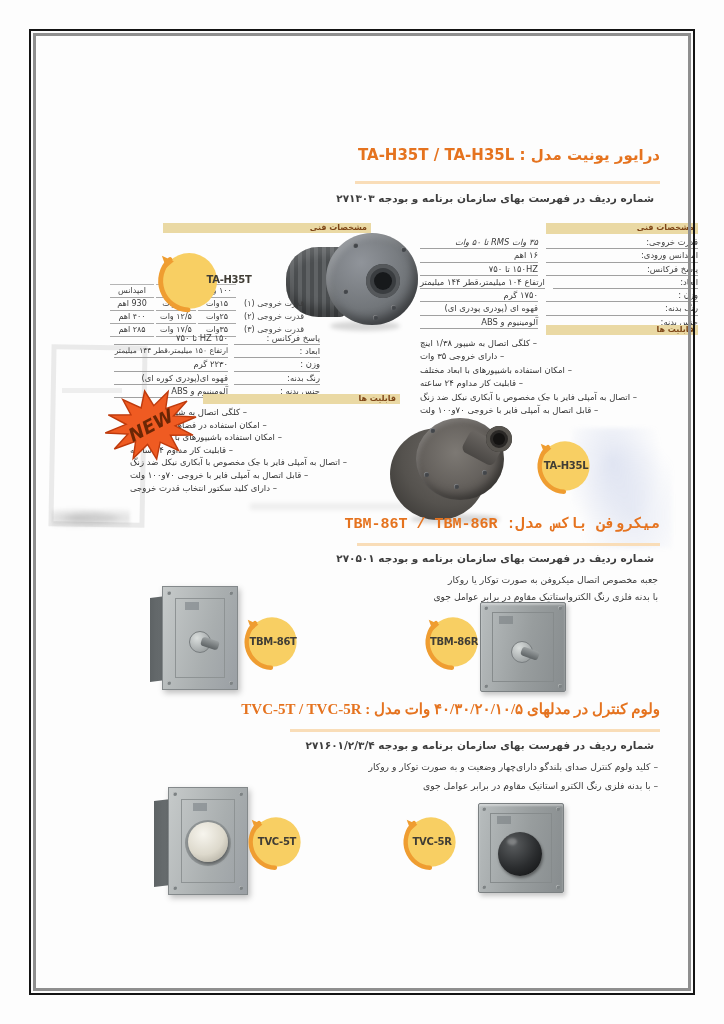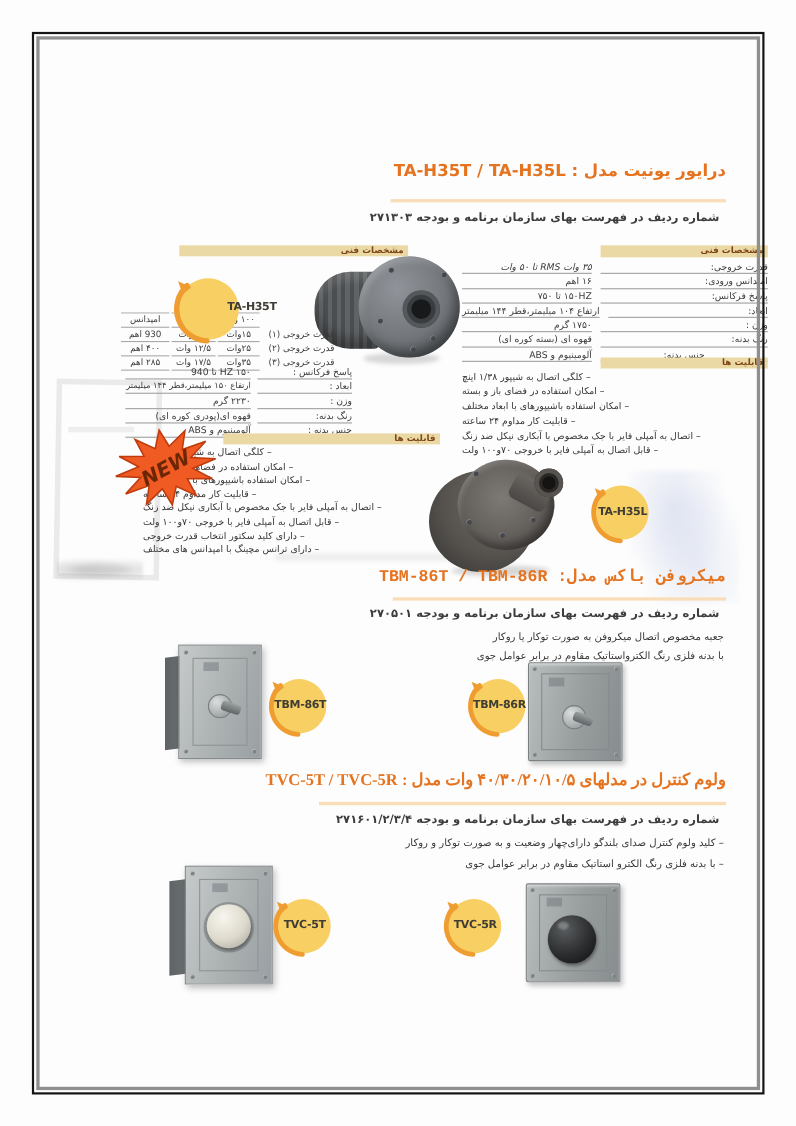--- a/index.html
+++ b/index.html
@@ -92,32 +92,32 @@
     <span class="val" style="flex:1;">ارتفاع ۱۰۴ میلیمتر،قطر ۱۴۴ میلیمتر</span>
   </div>
   <div class="spec-row">
     <span class="lbl" style="width:152px;">وزن :</span>
     <span style="width:8px;"></span>
     <span class="val" style="flex:1;">۱۷۵۰ گرم</span>
   </div>
   <div class="spec-row">
     <span class="lbl" style="width:152px;">رنگ بدنه:</span>
     <span style="width:8px;"></span>
-    <span class="val" style="flex:1;">قهوه ای (بسته کوره ای)</span>
-  </div>
-  <div class="spec-row">
-    <span class="lbl" style="width:152px;text-align:center;">جنس بدنه:</span>
+    <span class="val" style="flex:1;">قهوه ای (پودری پودری ای)</span>
+  </div>
+  <div class="spec-row">
+    <span class="lbl" style="width:152px;">جنس بدنه:</span>
     <span style="width:8px;"></span>
     <span class="val" style="flex:1;">آلومینیوم و ABS</span>
   </div>
 </div>
 <div class="tanbar" style="left:546px;top:325px;width:152px;height:10px;">قابلیت ها</div>
 <div class="features" style="left:420px;top:337px;width:272px;line-height:13.4px;">
   <div>– کلگی اتصال به شیپور ۱/۳۸ اینچ</div>
-  <div>– امکان استفاده در فضای باز و بسته</div>
+  <div>– دارای خروجی ۳۵ وات</div>
   <div>– امکان استفاده باشیپورهای با ابعاد مختلف</div>
   <div>– قابلیت کار مداوم ۲۴ ساعته</div>
   <div>– اتصال به آمپلی فایر با جک مخصوص با آبکاری نیکل ضد زنگ</div>
   <div>– قابل اتصال به آمپلی فایر با خروجی ۷۰و۱۰۰ ولت</div>
 </div>
 
 <div class="tanbar" style="left:163px;top:223px;width:208px;height:10px;">مشخصات فنی</div>
 
 <div class="badge" style="left:152px;top:247px;width:70px;height:70px;">
   <svg width="70" height="70" viewBox="0 0 64 64">
@@ -164,21 +164,21 @@
   <div class="gl">قدرت خروجی (۳)</div>
   <div class="gv">۳۵وات</div>
   <div class="gv">۱۷/۵ وات</div>
   <div class="gv">۲۸۵ اهم</div>
 </div>
 
 <div class="spec-panel" style="left:114px;top:332px;width:206px;">
   <div class="spec-row">
     <span class="lbl" style="width:86px;line-height:12.2px;">پاسخ فرکانس :</span>
     <span style="width:6px;"></span>
-    <span class="val" style="flex:1;line-height:12.2px;">HZ ۱۵۰ تا 940</span>
+    <span class="val" style="flex:1;line-height:12.2px;">HZ ۱۵۰ تا ۷۵۰</span>
   </div>
   <div class="spec-row">
     <span class="lbl" style="width:86px;line-height:12.2px;">ابعاد :</span>
     <span style="width:6px;"></span>
     <span class="val" style="flex:1;line-height:12.2px;font-size:7.6px;">ارتفاع ۱۵۰ میلیمتر،قطر ۱۴۴ میلیمتر</span>
   </div>
   <div class="spec-row">
     <span class="lbl" style="width:86px;line-height:12.2px;">وزن :</span>
     <span style="width:6px;"></span>
     <span class="val" style="flex:1;line-height:12.2px;">۲۲۳۰ گرم</span>
@@ -197,21 +197,20 @@
 
 <div class="tanbar" style="left:203px;top:394px;width:197px;height:10px;">قابلیت ها</div>
 <div class="features" style="left:130px;top:406px;width:270px;line-height:12.6px;">
   <div>– کلگی اتصال به شیپور ۱/۳۸ اینچ</div>
   <div>– امکان استفاده در فضاهای باز و بسته</div>
   <div>– امکان استفاده باشیپورهای با ابعاد مختلف</div>
   <div>– قابلیت کار مداوم ۲۴ ساعته</div>
   <div>– اتصال به آمپلی فایر با جک مخصوص با آبکاری نیکل ضد زنگ</div>
   <div>– قابل اتصال به آمپلی فایر با خروجی ۷۰و۱۰۰ ولت</div>
   <div>– دارای کلید سکتور انتخاب قدرت خروجی</div>
-  <div>– دارای ترانس مچینگ با امپدانس های مختلف</div>
 </div>
 
 <div class="newstar" style="left:103px;top:386px;">
   <svg width="96" height="78" viewBox="0 0 100 80">
     <polygon points="98,40 75.1,45.2 91.6,58 68.4,54.1 74,71.2 56.7,59.3 50,76 43.3,59.3 26,71.2 31.6,54.1 8.4,58 24.9,45.2 2,40 24.9,34.8 8.4,22 31.6,25.9 26,8.8 43.3,20.7 50,4 56.7,20.7 74,8.8 68.4,25.9 91.6,22 75.1,34.8" fill="#ef5b22" stroke="#bf3a0c" stroke-width="1.5"></polygon>
     <text x="50" y="47" font-size="19" font-weight="bold" font-style="italic" fill="#6b2605" text-anchor="middle" transform="rotate(-18 50 40)">NEW</text>
   </svg>
 </div>
 
 <div class="photo" style="left:390px;top:418px;width:152px;height:108px;">

